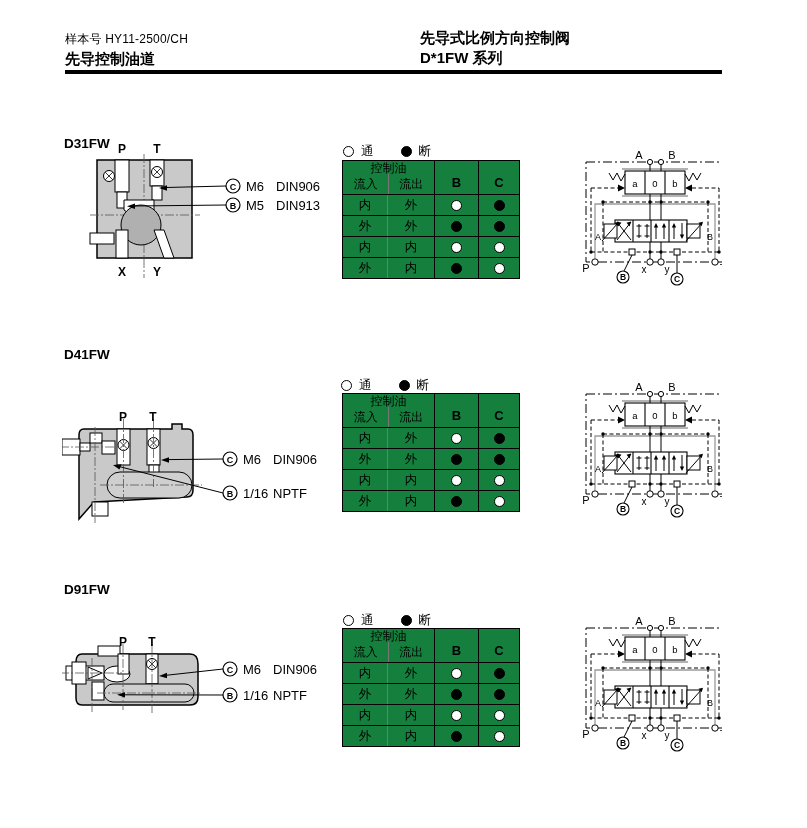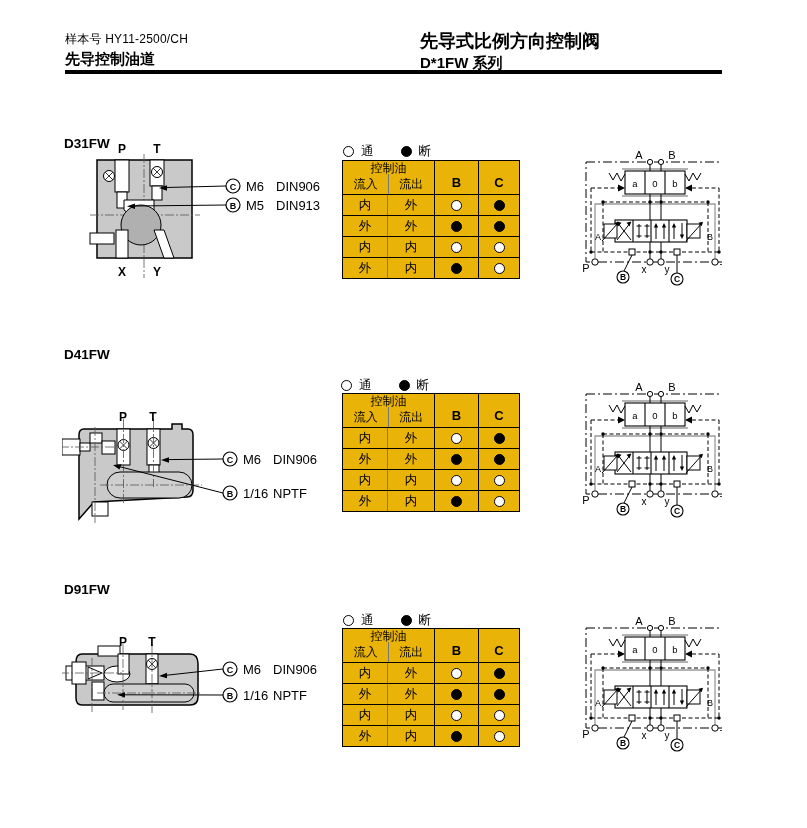--- a/index.html
+++ b/index.html
@@ -1,37 +1,37 @@
 <!DOCTYPE html>
 <html><head>
 <meta charset="utf-8">
 <style>
   html,body{margin:0;padding:0;background:#fff;}
   .page{position:relative;width:722px;height:828px;background:#fff;overflow:hidden;
         font-family:"Liberation Sans","DejaVu Sans",sans-serif;color:#000;}
   .abs{position:absolute;}
   .hdr-num{font-size:12px;letter-spacing:.2px;}
   .hdr-title{font-size:15px;font-weight:bold;margin-top:2px;}
-  .hdr-r1{font-size:18px;font-weight:bold;}
+  .hdr-r1{font-size:15px;font-weight:bold;}
   .hdr-r2{font-size:15px;font-weight:bold;margin-top:1px;}
   .rule{background:#000;height:3.5px;width:692px;}
   .subtitle{font-size:13.5px;font-weight:bold;}
   .sec-title{font-size:13.5px;font-weight:bold;}
   .tab3{background:#000;color:#fff;width:37px;height:73px;display:flex;
         align-items:center;justify-content:center;font-size:26px;font-weight:bold;}
   
   .legend{display:flex;align-items:center;font-size:12.5px;}
   .dot{width:11px;height:11px;border-radius:50%;border:1.3px solid #000;
        box-sizing:border-box;display:inline-block;background:#fff;flex:none;}
   .dot.filled{background:#000;}
   .dot.open{background:#fff;}
   .legend .llab{margin-left:7px;}
   .legend .g2{margin-left:27px;}
   
-  .ptable{border:1.6px solid #000;width:176px;background:#eab308;box-sizing:content-box;}
+  .ptable{border:1.6px solid #000;width:176px;background:#15803d;box-sizing:content-box;}
   .thead{display:grid;grid-template-columns:91px 44px 41px;height:33px;}
   .grp{position:relative;text-align:center;font-size:12px;}
   .grp .gtitle{line-height:15px;}
   .grp .inout{display:flex;}
   .grp .inout span{flex:1;line-height:16px;}
   .grp .vline{position:absolute;left:45px;top:13px;bottom:0;width:1px;background:#777;}
   .thead .bc{border-left:1.6px solid #000;display:flex;align-items:flex-end;
              justify-content:center;font-weight:bold;font-size:13px;padding-bottom:4px;}
   .trow{display:grid;grid-template-columns:45px 46px 44px 41px;height:20px;border-top:1.6px solid #000;}
   .trow .c{display:flex;align-items:center;justify-content:center;font-size:12.5px;}

